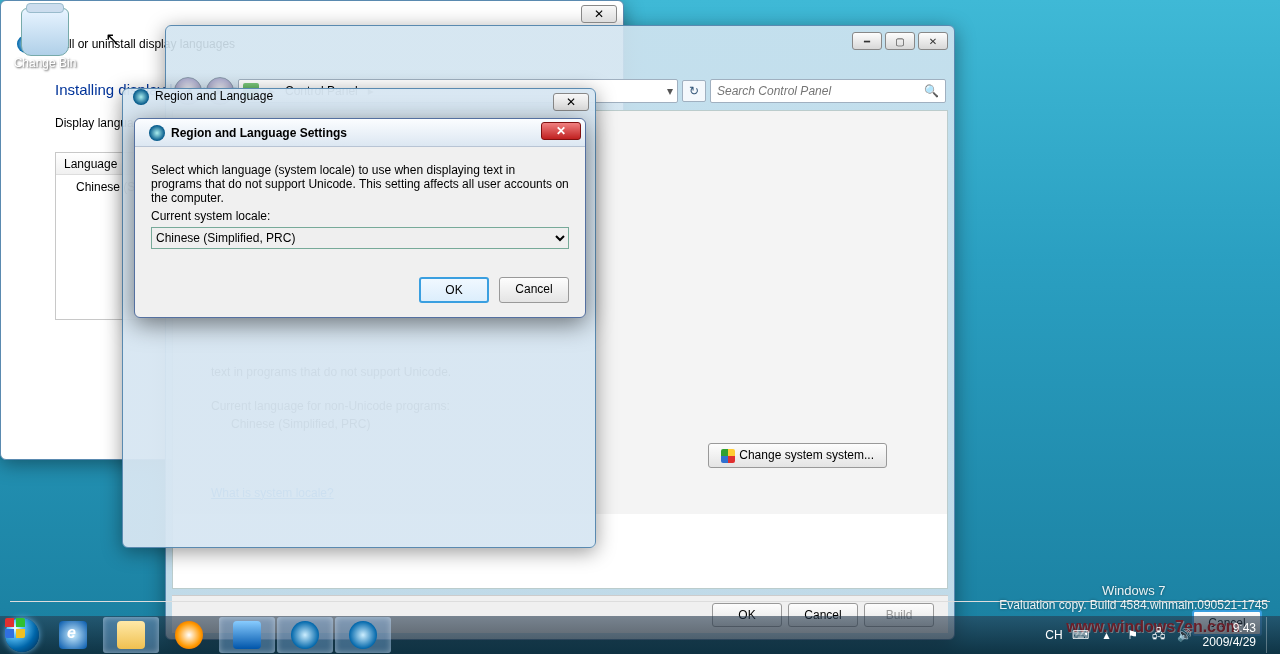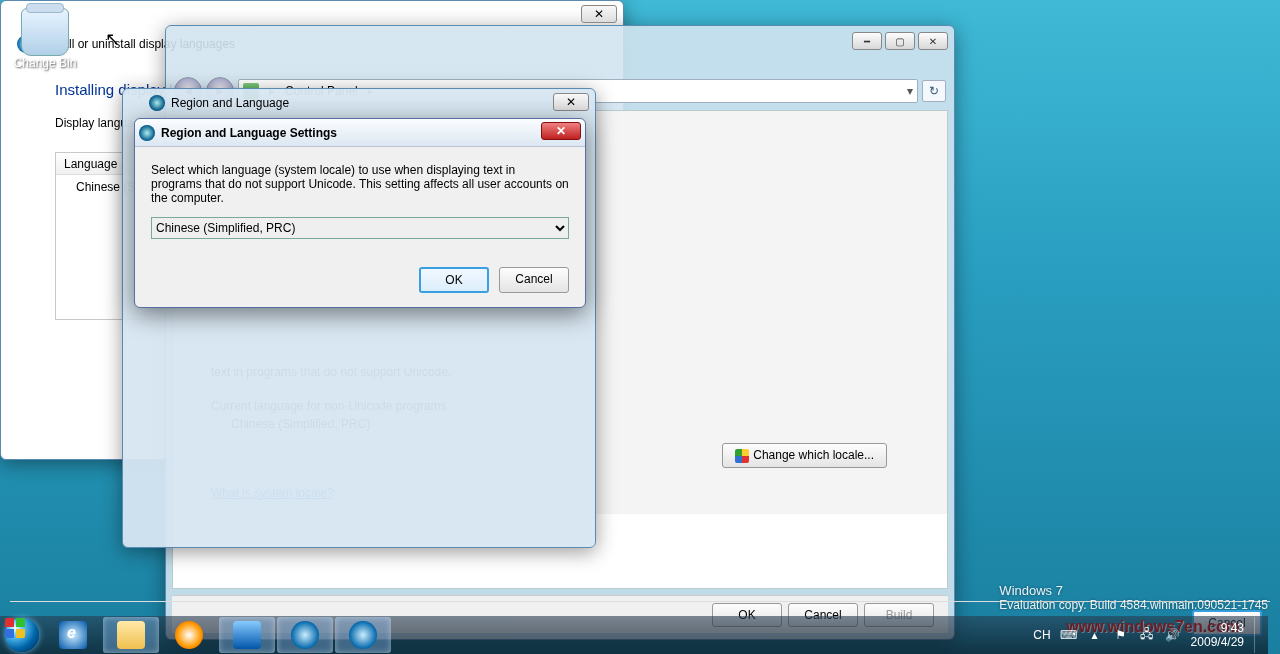--- a/index.html
+++ b/index.html
@@ -37,32 +37,32 @@
   .cp-inner .indent { margin-left:20px;}
   .btn { display:inline-block; padding:4px 12px; background:linear-gradient(#fdfdfd,#e4e4e4); border:1px solid #999; border-radius:3px; cursor:pointer; min-width:70px; text-align:center;}
   .shield { display:inline-block; width:14px; height:14px; background:conic-gradient(#ffcc33 0 90deg,#e03030 90deg 180deg,#3070d0 180deg 270deg,#30a030 270deg); border-radius:2px; vertical-align:middle; margin-right:4px;}
   .link { color:#0066cc; text-decoration:underline; cursor:pointer;}
   
   .cp-footer { position:absolute; left:6px; right:6px; bottom:6px; height:38px; display:flex; justify-content:flex-end; align-items:center; gap:6px; padding-right:14px; background:#f0f0f0; border-top:1px solid #ccc;}
   .btn.disabled { color:#999;}
   
   
   #region-window { left:122px; top:88px; width:474px; height:460px; background:linear-gradient(rgba(215,230,242,0.95),rgba(215,230,242,0.95));}
-  #region-window .dlg-title { height:28px; display:flex; align-items:center; padding:0 26px; gap:6px; position:relative;}
+  #region-window .dlg-title { height:28px; display:flex; padding:0 10px; gap:6px; position:relative;}
   .dlg-title .globe { width:16px; height:16px; border-radius:50%; background:radial-gradient(#aee,#058 70%);}
   .dlg-title .txt { color:#000;}
   .dlg-close { position:absolute; right:6px; top:4px; width:36px; height:18px; border:1px solid #888; background:linear-gradient(#f8f8f8,#ddd); border-radius:3px; display:flex; align-items:center; justify-content:center; cursor:pointer;}
   
   
   #settings-dialog { left:134px; top:118px; width:452px; background:#f0f0f0; border:1px solid #5470a0; box-shadow:0 6px 24px rgba(0,0,0,0.5); border-radius:6px;}
-  #settings-dialog .dlg-title { height:28px; background:linear-gradient(#fbfdff,#dce7f2); border-bottom:1px solid #b8c4d4; border-radius:6px 6px 0 0; display:flex; align-items:center; padding:0 4px; gap:6px; position:relative;}
+  #settings-dialog .dlg-title { height:28px; background:linear-gradient(#fbfdff,#dce7f2); border-bottom:1px solid #b8c4d4; border-radius:6px 6px 0 0; display:flex; align-items:center; padding:0 14px; gap:6px; position:relative;}
   #settings-dialog .dlg-title b { font-weight:bold; color:#000;}
   #settings-dialog .close-red { position:absolute; right:4px; top:3px; width:40px; height:18px; background:linear-gradient(#f08080,#c02020); border:1px solid #801010; border-radius:3px; color:#fff; display:flex; align-items:center; justify-content:center; cursor:pointer; font-weight:bold;}
   #settings-dialog .body { padding:16px; color:#000;}
-  #settings-dialog .desc { margin-bottom:12px;}
+  #settings-dialog .desc { margin-bottom:4px;}
   #settings-dialog label { display:block; margin-bottom:4px;}
   #settings-dialog select { width:100%; height:22px; border:1px solid #7a9;}
   #settings-dialog .dlg-buttons { display:flex; justify-content:flex-end; gap:10px; padding:12px 16px 14px;}
   .btn-primary { border:2px solid #3a9fe0; background:linear-gradient(#f0f8ff,#dceefc);}
   
   
   #install-window { left:598px; top:88px; width:624px; height:460px; background:#fff; border:1px solid #5a8ab0; border-radius:6px; box-shadow:0 4px 20px rgba(0,0,0,0.4);}
   #install-window .dlg-title2 { height:26px; display:flex; align-items:center; padding:0 8px; position:relative;}
   #install-window .dlg-close2 { position:absolute; right:6px; top:4px; width:36px; height:18px; border:1px solid #888; background:linear-gradient(#f8f8f8,#ddd); border-radius:3px; display:flex; align-items:center; justify-content:center; cursor:pointer;}
   #install-window .head-row { display:flex; align-items:center; gap:8px; padding:8px 16px;}
@@ -76,21 +76,21 @@
   .lang-table .row { display:flex; height:24px; align-items:center;}
   .col-lang { flex:0 0 296px; padding-left:20px;}
   .col-prog { flex:1; padding:0 4px;}
   .prog-cell { display:flex; align-items:center; gap:0;}
   .prog-label { width:60px; background:linear-gradient(#6fe060,#30c020); color:#000; padding:1px 4px; border:1px solid #999; border-right:none;}
   .prog-bar { flex:1; height:16px; background:linear-gradient(#f8f8f8,#e8e8e8); border:1px solid #999;}
   .lang-table .spacer { height:120px;}
   #install-window .wiz-footer { position:absolute; left:10px; right:10px; bottom:10px; display:flex; justify-content:flex-end; padding:8px; border-top:1px solid #ddd;}
   
   
-  #taskbar { position:absolute; left:0; right:12px; bottom:0; height:38px; background:linear-gradient(rgba(40,60,80,0.6),rgba(10,20,30,0.7)); display:flex; align-items:center;}
+  #taskbar { position:absolute; left:0; right:0; bottom:0; height:38px; background:linear-gradient(rgba(40,60,80,0.6),rgba(10,20,30,0.7)); display:flex; align-items:center;}
   .start-orb { width:44px; height:38px; display:flex; align-items:center; justify-content:center; cursor:pointer;}
   .orb { width:34px; height:34px; border-radius:50%; background:radial-gradient(circle at 30% 30%, #fff, #6cf 20%, #06a 60%, #024); box-shadow:0 0 6px rgba(120,200,255,0.8);}
   .orb::after{content:""; position:absolute;}
   .orb-inner { width:20px; height:20px; position:relative;}
   .flag { position:absolute; width:9px; height:9px;}
   .f1{background:#e03030; left:0; top:0; border-radius:2px 0 0 0;}
   .f2{background:#30c030; right:0; top:0; border-radius:0 2px 0 0;}
   .f3{background:#3070e0; left:0; bottom:0; border-radius:0 0 0 2px;}
   .f4{background:#f0c020; right:0; bottom:0; border-radius:0 0 2px 0;}
   .tb-item { width:56px; height:36px; margin:0 1px; display:flex; align-items:center; justify-content:center; cursor:pointer; border-radius:3px;}
@@ -99,21 +99,21 @@
   .ie { background:radial-gradient(#cef,#05a); position:relative;}
   .ie::after { content:"e"; color:#fff; font-size:16px; font-weight:bold; position:absolute; left:8px; top:3px; font-style:italic;}
   .folder { background:linear-gradient(#ffe9a8,#f0c050);}
   .wmp { background:radial-gradient(#fff,#f90 60%,#c40); border-radius:50%;}
   .cp { background:linear-gradient(#8cf,#05a);}
   .globe-tb { border-radius:50%; background:radial-gradient(#cef,#06a 70%);}
   
   .tray { margin-left:auto; display:flex; align-items:center; gap:10px; padding-right:6px; color:#fff; font-size:11px;}
   .tray .t-icon { width:16px; height:16px; display:flex; align-items:center; justify-content:center;}
   .clock { text-align:right; line-height:1.2;}
-  .watermark { position:absolute; right:12px; bottom:42px; color:#fff; text-align:left; font-size:11px; opacity:0.9; text-shadow:0 0 3px rgba(0,0,0,0.5);}
+  .watermark { position:absolute; right:12px; bottom:42px; color:#fff; text-align:center; font-size:11px; opacity:0.9; text-shadow:0 0 3px rgba(0,0,0,0.5);}
   .watermark .big { font-size:13px;}
   .wm-url { position:absolute; right:40px; bottom:18px; color:#e00000; font-size:16px; font-weight:bold; text-shadow:1px 1px 0 #fff;}
 </style>
 </head>
 <body>
 
 <div class="desktop-icon">
   <div class="bin"></div>
   <div>Change Bin</div>
 </div>
@@ -131,28 +131,32 @@
     <div class="nav-btn">◄</div>
     <div class="nav-btn">►</div>
     <div class="addr-bar">
       <div class="addr-icon"></div>
       <span class="addr-sep">▸</span>
       <span class="addr-text">Control Panel</span>
       <span class="addr-sep">▸</span>
       <span class="addr-drop">▾</span>
     </div>
     <div class="refresh-btn">↻</div>
+    <div class="search-box">
+      <input placeholder="Search Control Panel" style="">
+      <span class="mag">🔍</span>
+    </div>
   </div>
   <div class="cp-body">
     <div class="cp-inner">
       <div class="line">text in programs that do not support Unicode.</div>
       <div class="line" style="margin-top:20px">Current language for non-Unicode programs:</div>
       <div class="line indent">Chinese (Simplified, PRC)</div>
       <div class="line" style="text-align:right; margin:12px 30px 0 0;">
-        <span class="btn"><span class="shield"></span><span>Change which locale...</span></span>
+        <span class="btn"><span class="shield"></span><span>Change system system...</span></span>
       </div>
       <div class="line" style="margin-top:18px;">
         <span class="link">What is system locale?</span>
       </div>
     </div>
   </div>
   <div class="cp-footer">
     <span class="btn">OK</span>
     <span class="btn">Cancel</span>
     <span class="btn disabled">Build</span>
@@ -168,20 +172,21 @@
 </div>
 
 <div id="settings-dialog" class="win">
   <div class="dlg-title">
     <div class="globe"></div>
     <b>Region and Language Settings</b>
     <div class="close-red">✕</div>
   </div>
   <div class="body">
     <div class="desc">Select which language (system locale) to use when displaying text in programs that do not support Unicode. This setting affects all user accounts on the computer.</div>
+    <label>Current system locale:</label>
     <select>
       <option>Chinese (Simplified, PRC)</option>
     </select>
   </div>
   <div class="dlg-buttons">
     <span class="btn btn-primary">OK</span>
     <span class="btn">Cancel</span>
   </div>
 </div>
 

